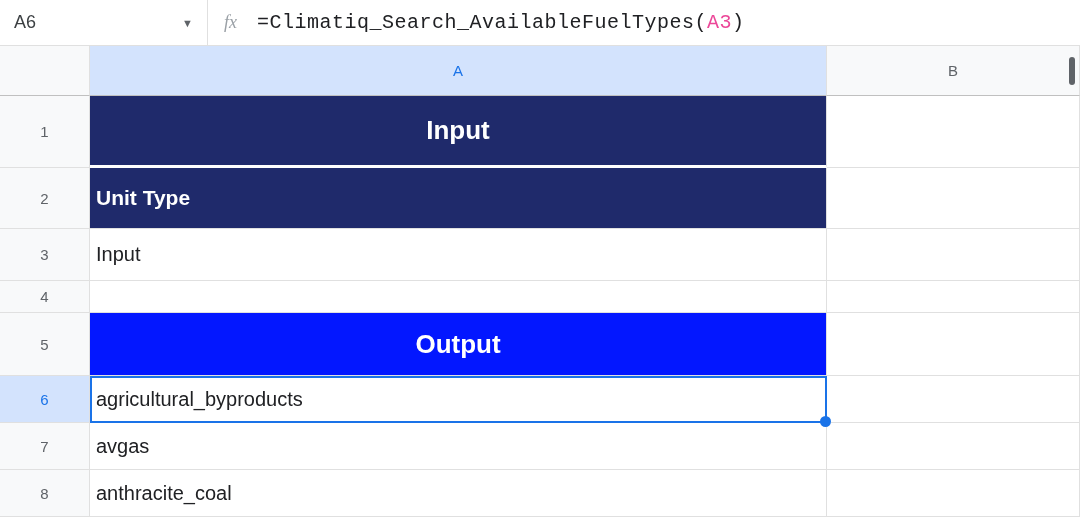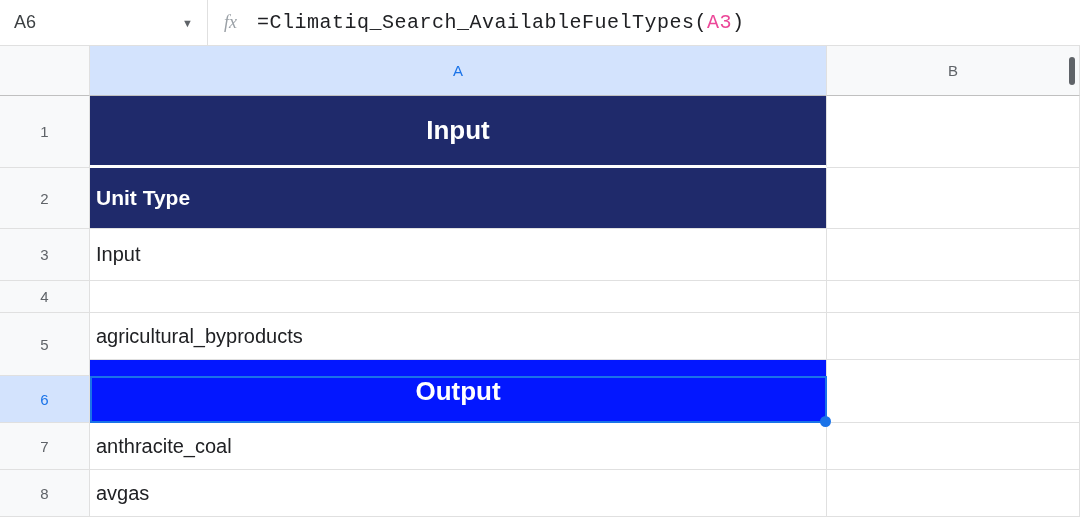--- a/index.html
+++ b/index.html
@@ -247,32 +247,32 @@
     </div>
     <div class="grid-row">
       <div class="cell cell-a r3">Input</div>
       <div class="cell cell-b r3"></div>
     </div>
     <div class="grid-row">
       <div class="cell cell-a r4"></div>
       <div class="cell cell-b r4"></div>
     </div>
     <div class="grid-row">
+      <div class="cell cell-a r5 header-output">Output</div>
+      <div class="cell cell-b r5"></div>
+    </div>
+    <div class="grid-row">
       <div class="cell cell-a r6">agricultural_byproducts</div>
       <div class="cell cell-b r6"></div>
     </div>
     <div class="grid-row">
-      <div class="cell cell-a r5 header-output">Output</div>
-      <div class="cell cell-b r5"></div>
+      <div class="cell cell-a r8">avgas</div>
+      <div class="cell cell-b r8"></div>
     </div>
     <div class="grid-row">
       <div class="cell cell-a r7">anthracite_coal</div>
       <div class="cell cell-b r7"></div>
     </div>
-    <div class="grid-row">
-      <div class="cell cell-a r8">avgas</div>
-      <div class="cell cell-b r8"></div>
-    </div>
     <div class="selected-cell" style="left:0; top:280px; width:737px; height:47px;">
       <div class="selection-handle"></div>
     </div>
   </div>
 </div>
 
 </body></html>

